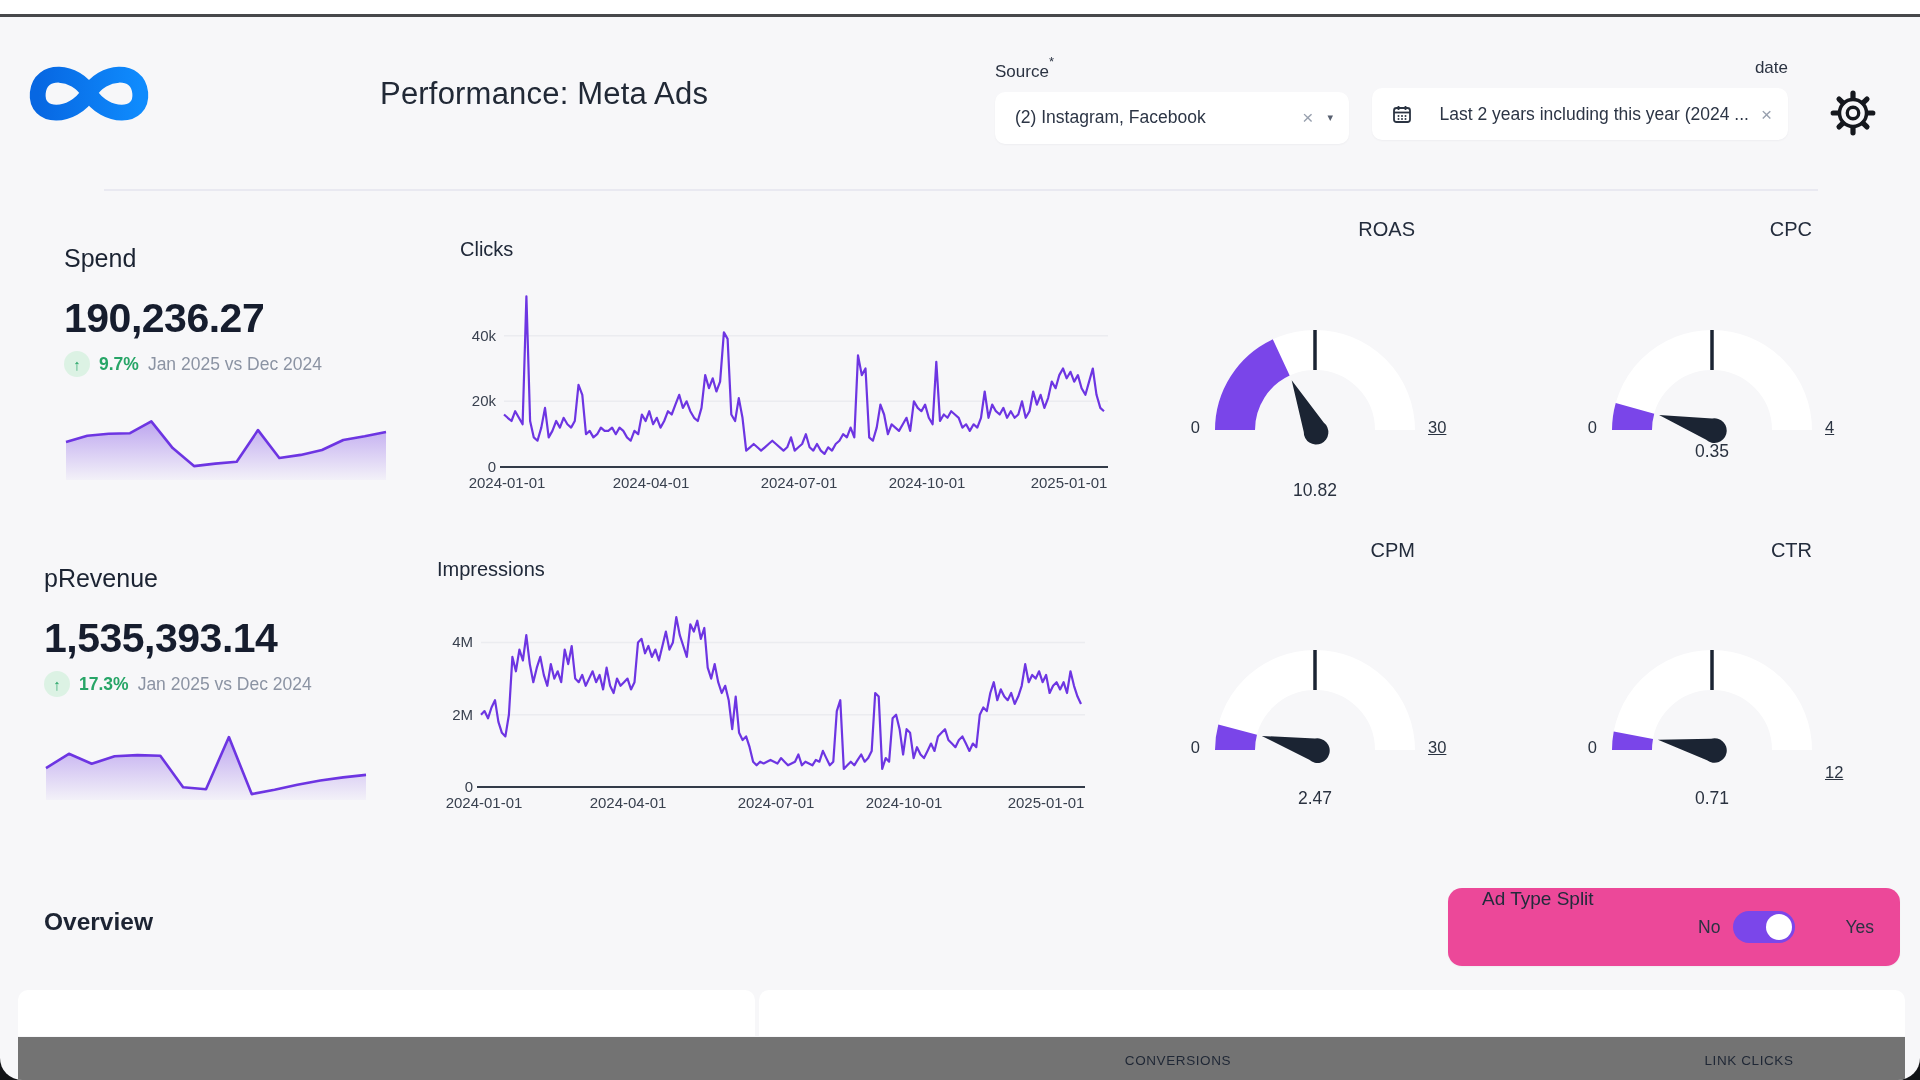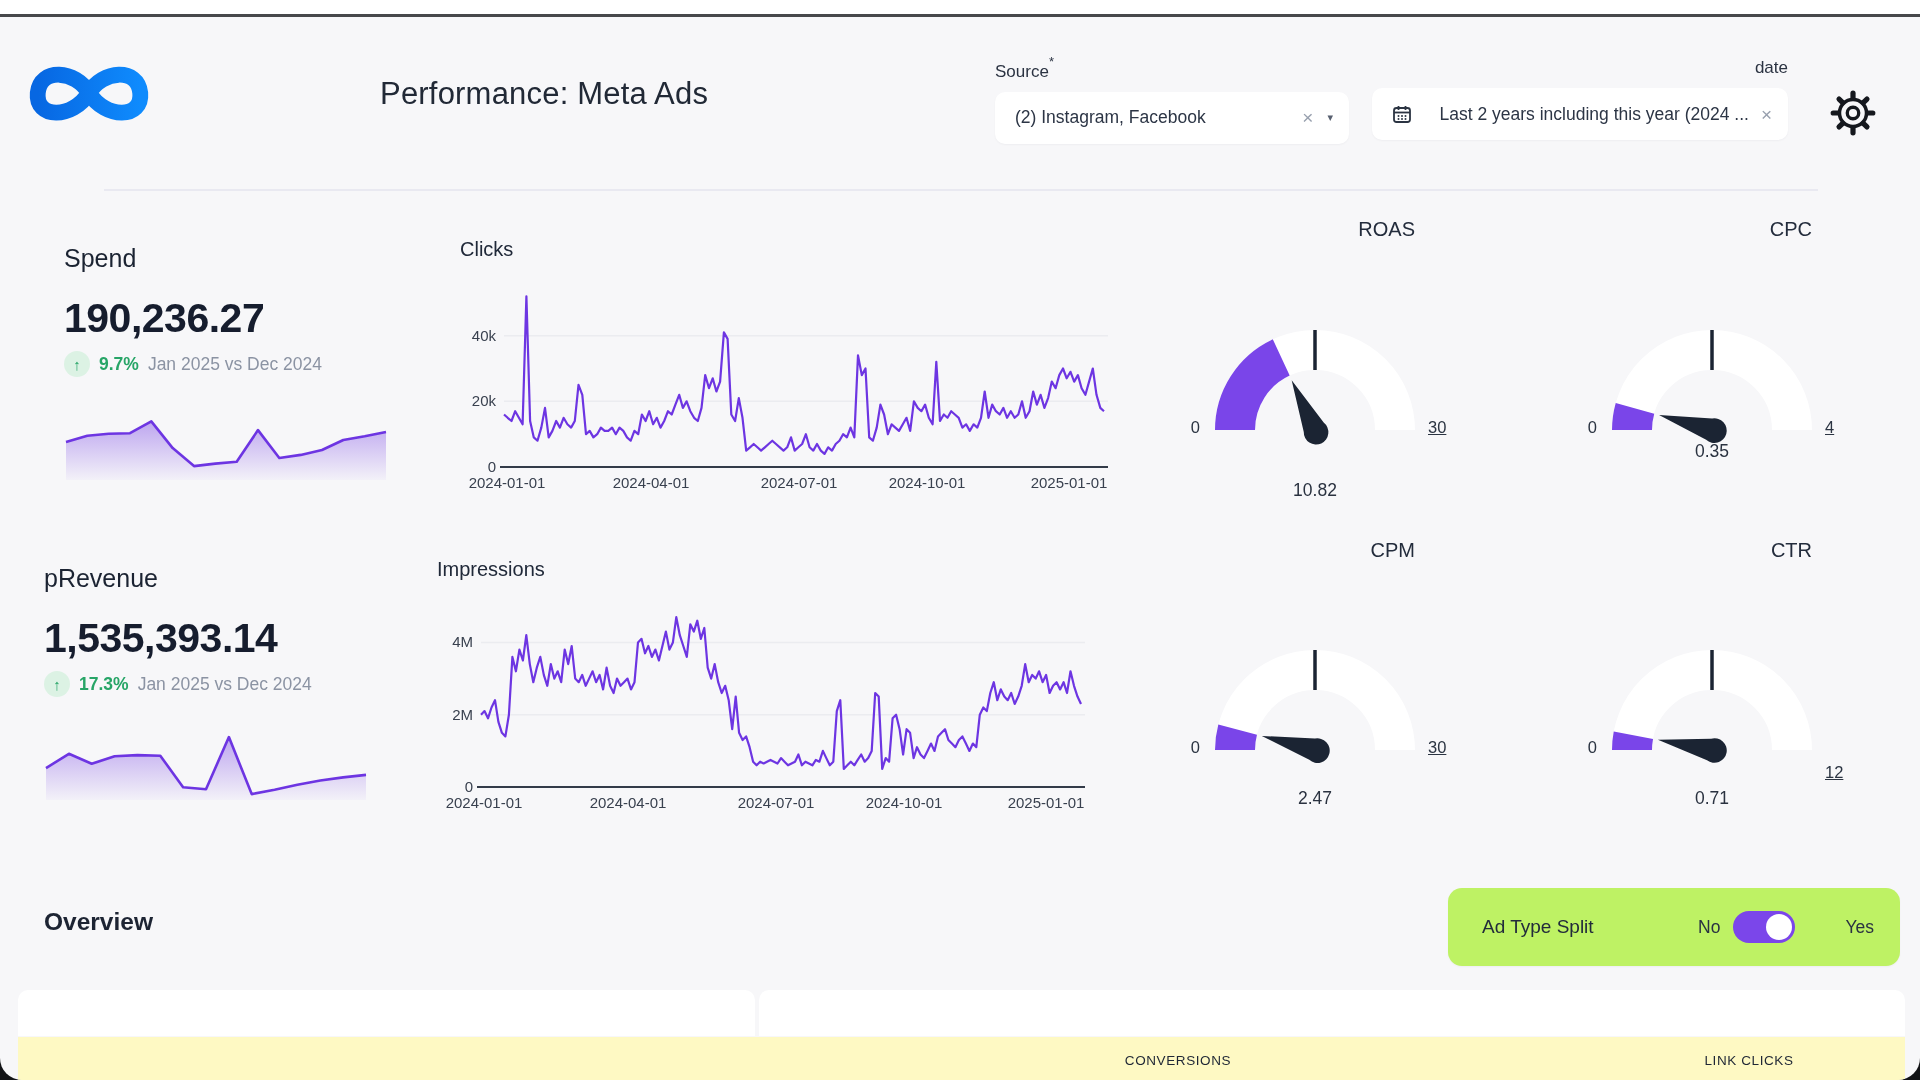--- a/index.html
+++ b/index.html
@@ -31,30 +31,30 @@
   .chart{width:660px;height:260px;}
   .chart-title{font-size:20px;color:#202939;font-weight:500;}
   .chart svg{position:absolute;left:0;top:32px;}
   .xlabels{position:absolute;left:44px;top:236px;width:604px;height:22px;}
   .xlabels span{position:absolute;transform:translateX(-50%);font-size:15px;color:#39414f;white-space:nowrap;}
   .gauge-title{width:200px;text-align:right;font-size:20px;color:#232c3c;font-weight:500;}
   .gauge-min{width:50px;text-align:right;font-size:16.5px;color:#2b3442;}
   .gauge-max{width:60px;text-align:left;font-size:16.5px;color:#2b3442;text-decoration:underline;}
   .gauge-value{width:160px;text-align:center;font-size:17.5px;color:#2a3240;}
   .overview-title{left:44px;top:908px;font-size:24.5px;font-weight:700;color:#1d2433;}
-  .adcard{left:1448px;top:888px;width:452px;height:78px;background:#bef264;border-radius:14px;display:flex;align-items:center;box-shadow:0 1px 2px rgba(20,25,40,.04);}
+  .adcard{left:1448px;top:888px;width:452px;height:78px;background:#ec4899;border-radius:14px;display:flex;box-shadow:0 1px 2px rgba(20,25,40,.04);}
   .adcard .adlbl{margin-left:34px;font-size:19px;color:#222b3b;font-weight:500;flex:1;}
   .tg-wrap{display:flex;align-items:center;gap:13px;margin-right:26px;}
   .tg-txt{font-size:17.5px;color:#2a3242;font-weight:500;margin-left:37px;}
   .toggle{width:62px;height:32px;border-radius:16px;background:#7b46ea;position:relative;cursor:pointer;}
   .toggle .knob{position:absolute;right:3px;top:3px;width:26px;height:26px;border-radius:50%;background:#fff;}
   .panel{background:#ffffff;border-radius:10px 10px 0 0;}
   .pl{left:18px;top:990px;width:737px;height:46px;}
   .pr{left:759px;top:990px;width:1146px;height:46px;}
-  .tstrip{left:18px;top:1037px;width:1887px;height:43px;background:#fef9c3;}
+  .tstrip{left:18px;top:1037px;width:1887px;height:43px;background:#737373;}
   .thead{position:absolute;top:16px;transform:translateX(-50%);font-size:13.5px;letter-spacing:.6px;color:#1f2735;font-weight:500;white-space:nowrap;}
 </style>
 </head>
 <body>
 
 <div class="page">
   <div class="abs topbar"></div>
   <div class="abs topline"></div>
 
   <div class="abs" style="left:28px;top:52px;">

